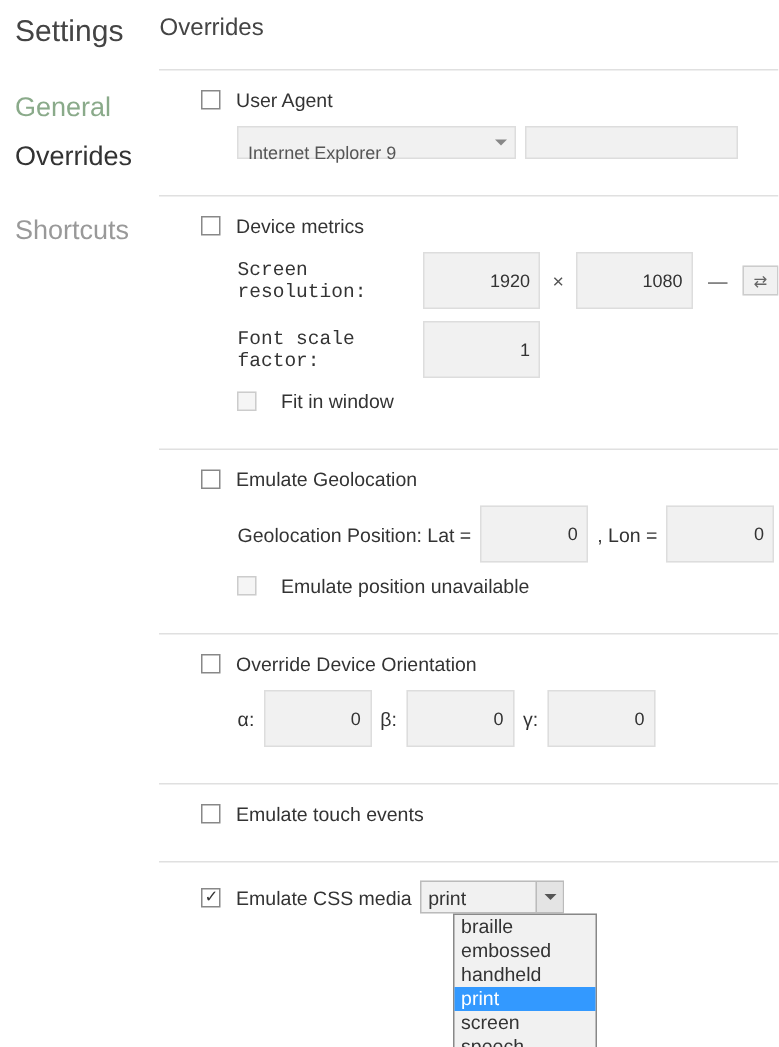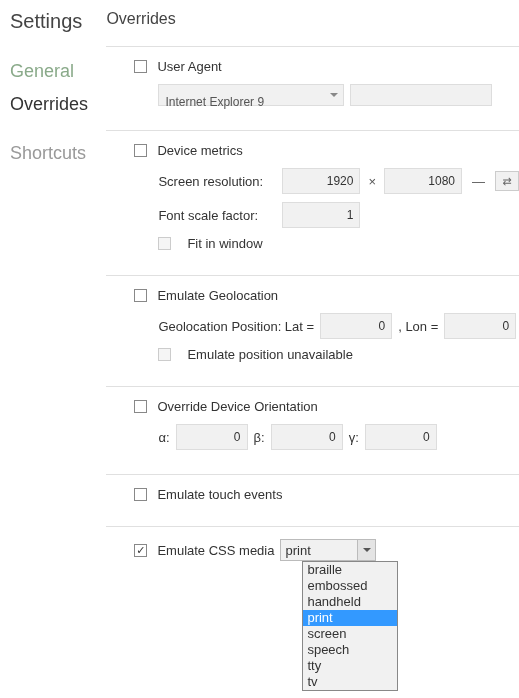--- a/index.html
+++ b/index.html
@@ -120,21 +120,21 @@
       right: 5px;
       top: 50%;
       transform: translateY(-50%);
       border-left: 4px solid transparent;
       border-right: 4px solid transparent;
       border-top: 4px solid #888;
     }
     .ua-select { width: 186px; }
     .ua-text { width: 142px; height: 22px; background: #f1f1f1; border: 1px solid #ddd; }
     .num-input {
-      height: 26px;
+      height: 38px;
       background: #f1f1f1;
       border: 1px solid #ddd;
       text-align: right;
       padding: 0 6px;
       font-size: 12px;
       display: inline-flex;
       align-items: center;
       justify-content: flex-end;
       color: #333;
     }
@@ -147,21 +147,21 @@
       background: #f1f1f1;
       display: inline-flex;
       align-items: center;
       justify-content: center;
       font-size: 11px;
       color: #666;
       cursor: pointer;
     }
     .dash { color: #555; margin: 0 4px; }
     .times { color: #555; margin: 0 2px; }
-    .res-label-col { width: 118px; }
+    .res-label-col { width: 118px; font-family: Liberation Mono, monospace; }
     .geo-input { width: 72px; }
     .orient-input { width: 72px; }
     .media-wrap {
       display: flex;
       align-items: center;
       position: relative;
       margin-left: 28px;
     }
     .media-select {
       height: 22px;

